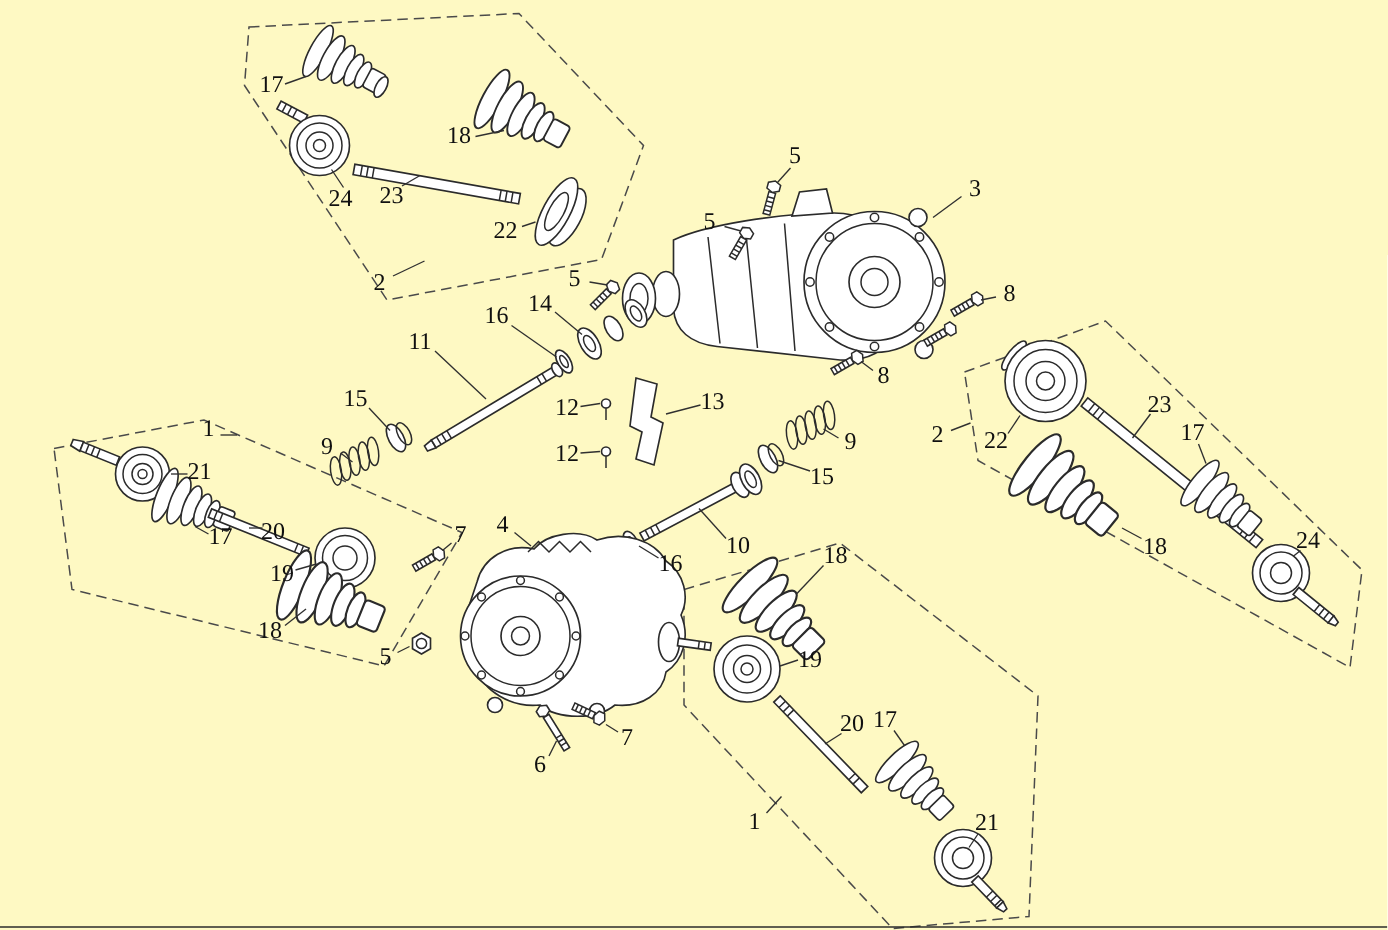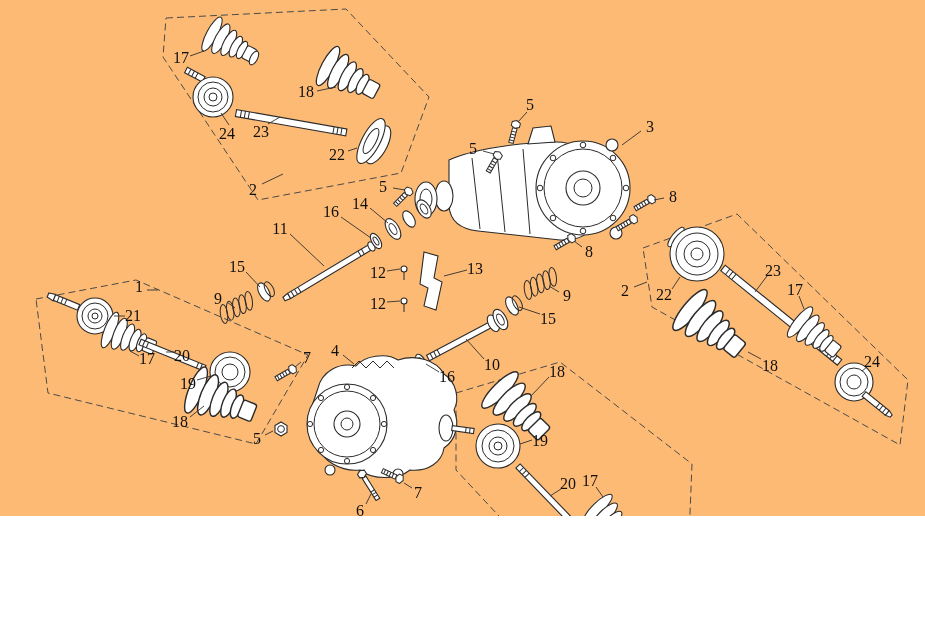--- a/index.html
+++ b/index.html
@@ -1,16 +1,16 @@
 <!DOCTYPE html>
 <html><head>
 <meta charset="utf-8">
 <style>
   html,body{margin:0;padding:0;background:#ffffff}
-  .stage{position:relative;width:925px;height:516px;background:#fdba74;overflow:hidden}
+  .stage{position:relative;width:925px;height:620px;background:#fef9c3;overflow:hidden}
   svg{display:block}
   .fw{fill:#ffffff;stroke:#2b2b2b;stroke-width:1.1}
   .ln{fill:none;stroke:#2b2b2b;stroke-width:1}
   .dashed{fill:none;stroke:#4a4a4a;stroke-width:1;stroke-dasharray:7 4}
   .leader{stroke:#303030;stroke-width:0.9}
   .callout{font-family:"Liberation Serif","DejaVu Serif",serif;text-anchor:middle;dominant-baseline:central}
 </style>
 </head>
 <body>
 

